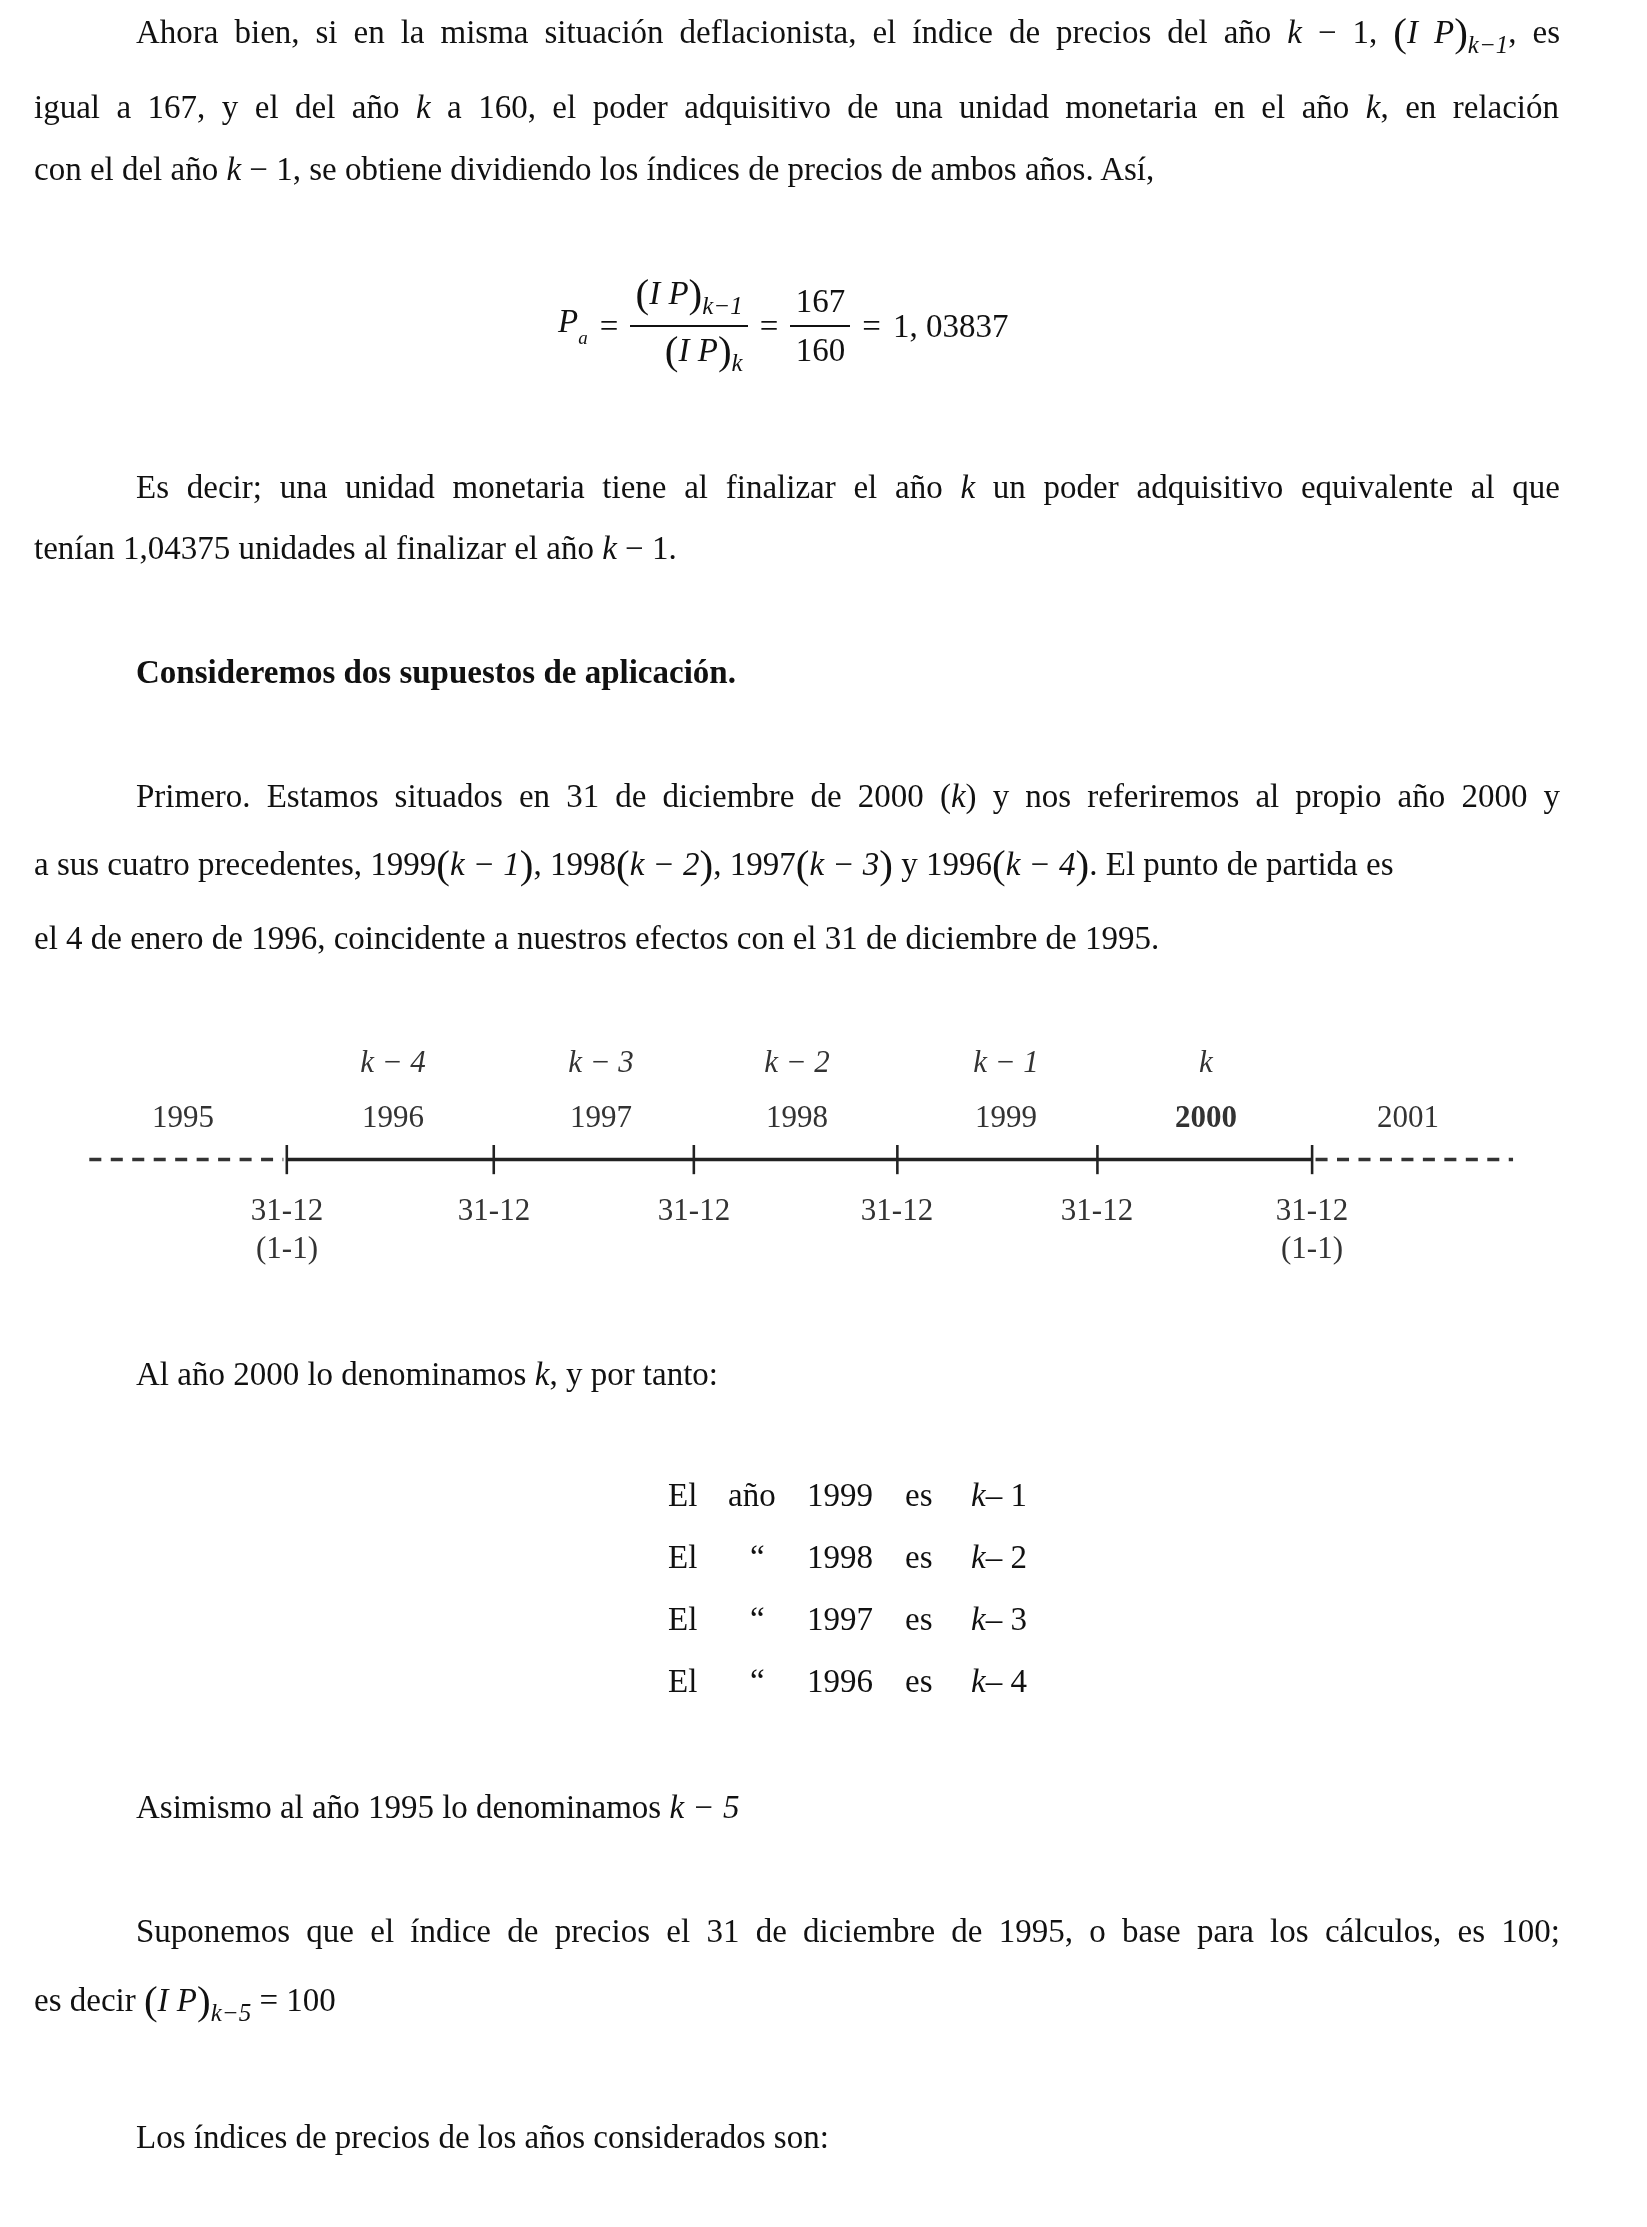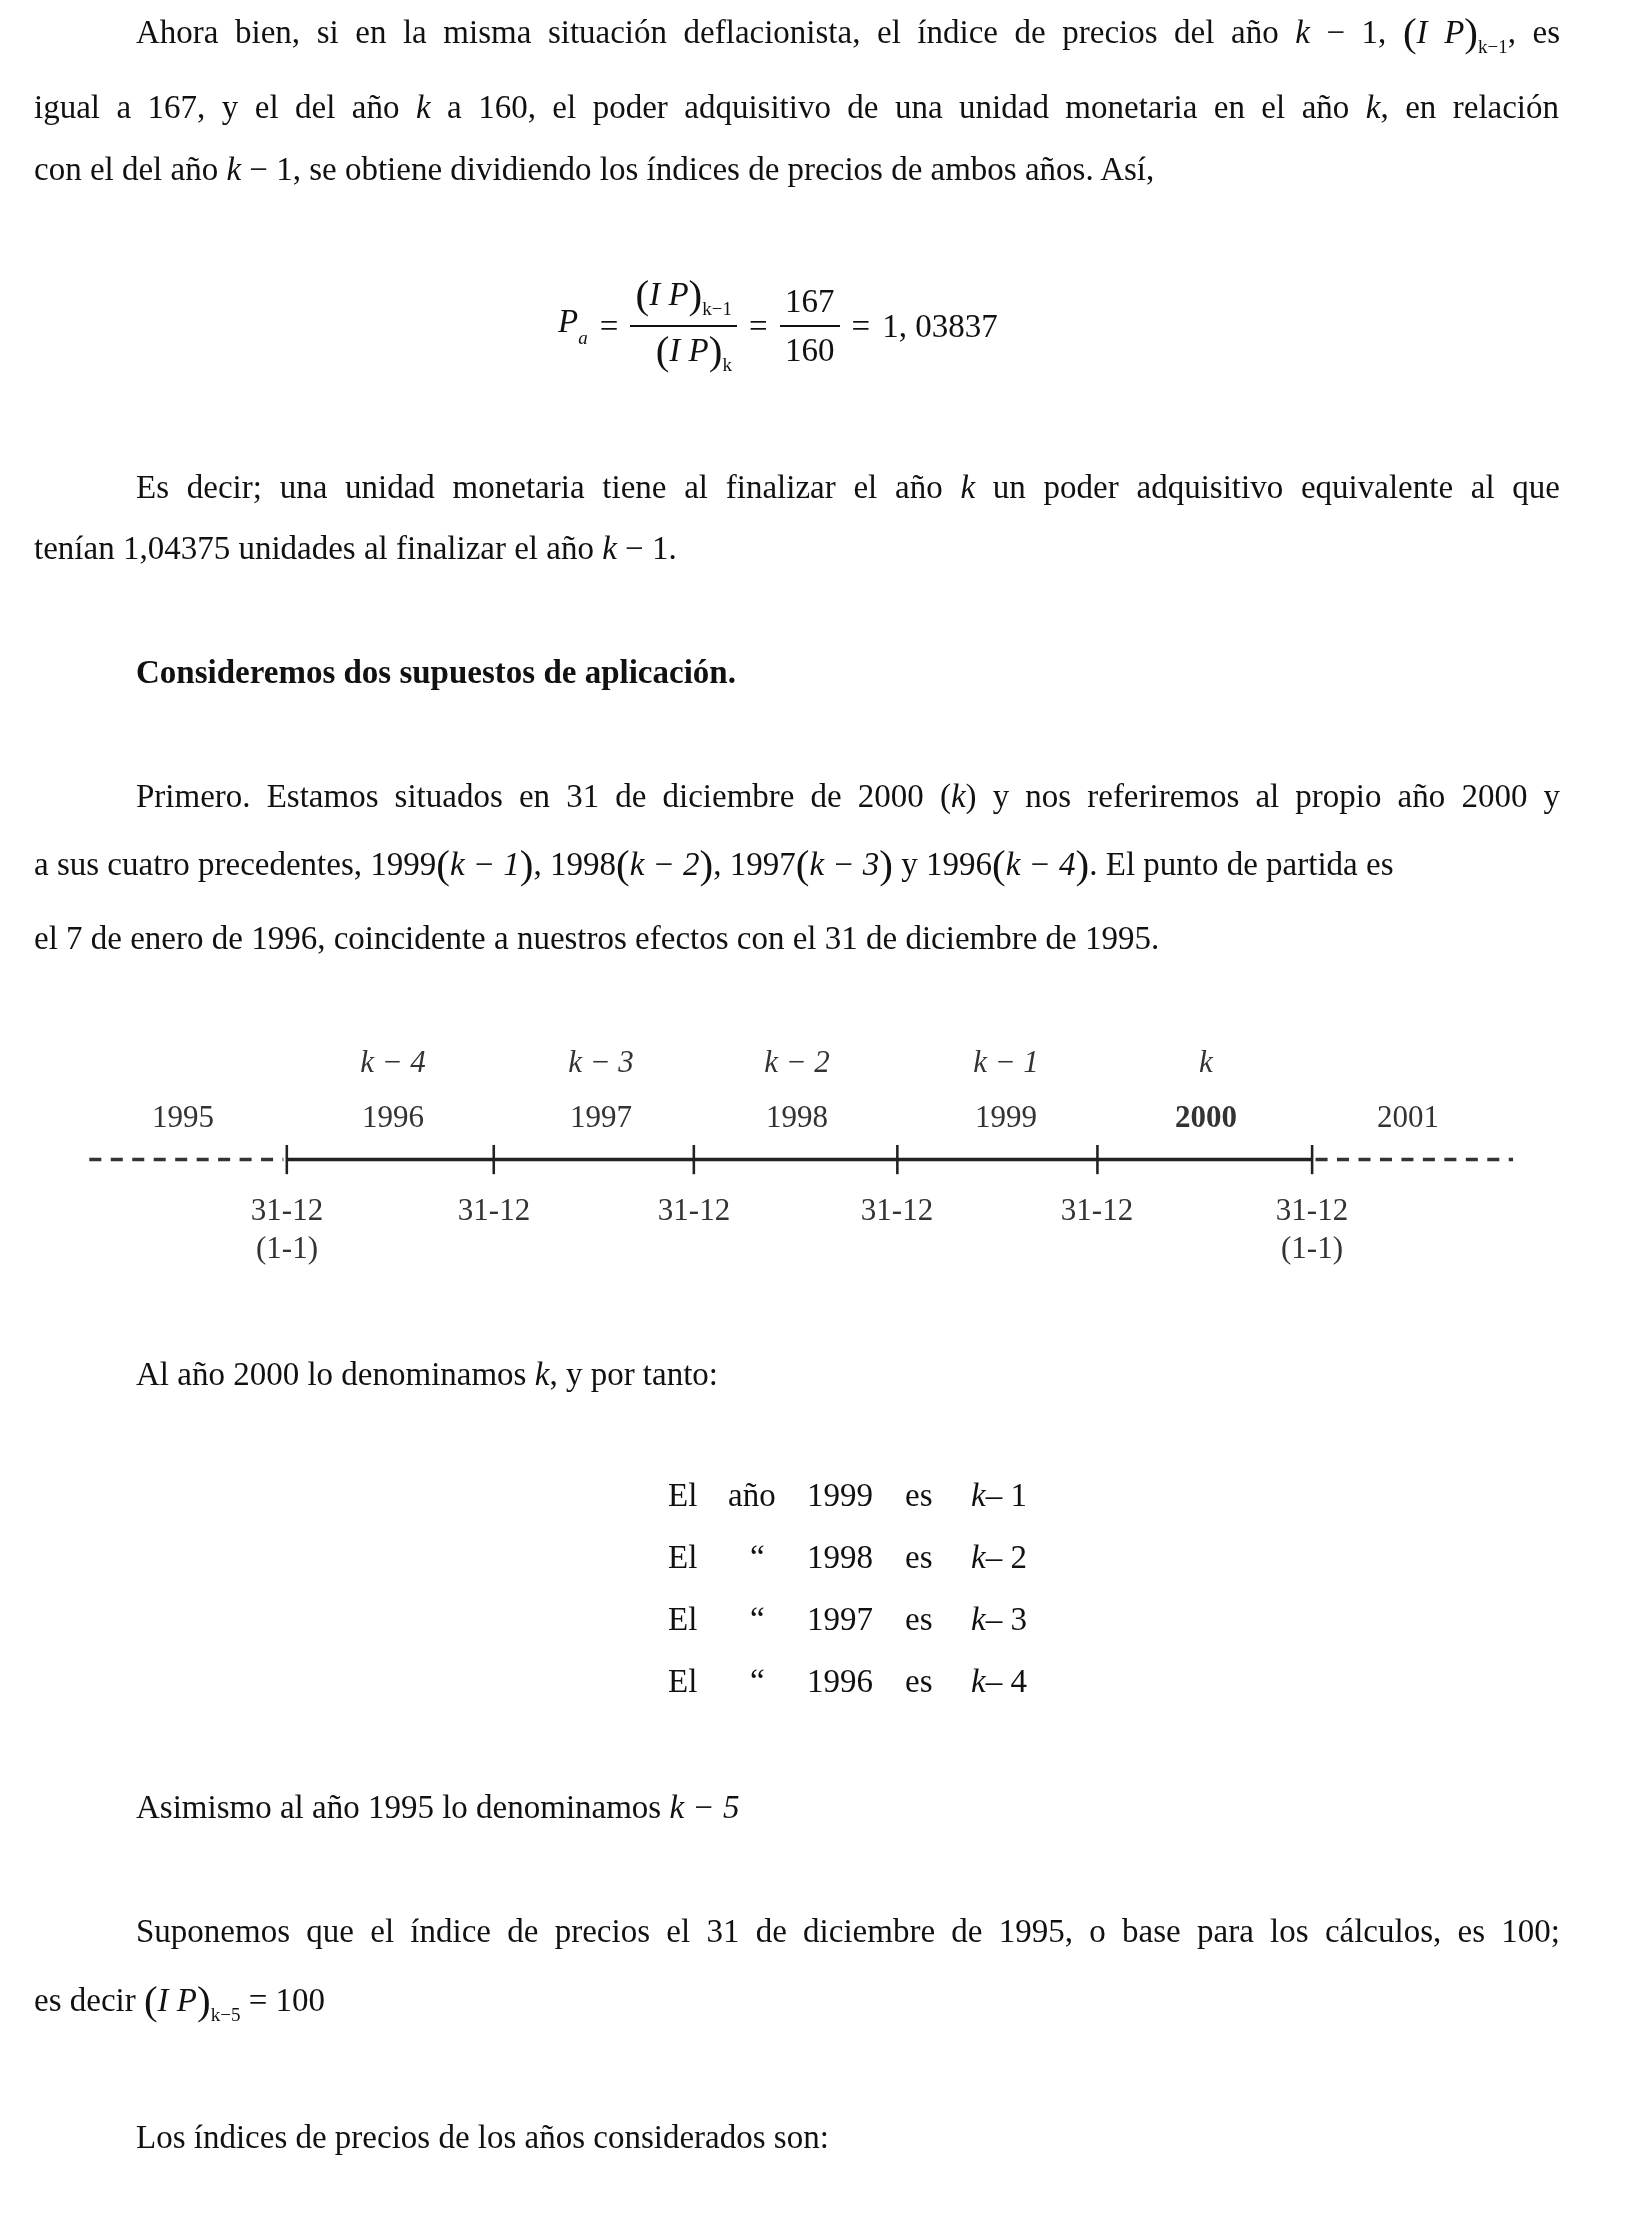--- a/index.html
+++ b/index.html
@@ -7,21 +7,21 @@
     width: 1647px; height: 2227px; position: relative; overflow: hidden;
     font-family: "Liberation Serif", "DejaVu Serif", serif;
     color: #111111; font-size: 33px;
   }
   .line { position: absolute; white-space: nowrap; line-height: 1; }
   .justify { left: 34px; width: 1525px; text-align: justify; text-align-last: justify; }
   .indent { left: 136px; }
   .left { left: 34px; }
   i.m { font-style: italic; }
   .paren { font-size: 41px; line-height: 0; vertical-align: -3.4px; }
-  sub.s { font-size: 19px; vertical-align: -10.3px; }
+  sub.s { font-size: 25px; font-style: italic; vertical-align: -10.3px; }
   sub.sa { font-size: 19px; font-style: italic; vertical-align: -12px; }
   
   .formula { position: absolute; left: 558px; top: 270px; height: 112px; display: flex; align-items: center; gap: 12px; font-size: 33px; }
   .frac { display: inline-flex; flex-direction: column; align-items: flex-end; }
   .frac .num { padding: 0 5.2px 5.2px 5.2px; border-bottom: 2.1px solid #111; }
   .frac .den { padding: 5.2px 5.2px 0 5.2px; }
   
   .tl { position: absolute; left: 0; top: 1022px; width: 1647px; height: 258px; }
   .tl svg { position: absolute; left: 0; top: 0; }
   .tl .lbl { position: absolute; transform: translateX(-50%); font-size: 31px; color: #333; white-space: nowrap; line-height: 1; }
@@ -78,21 +78,21 @@
 <div class="line indent" style="top:780px; width:1424px; text-align:justify; text-align-last:justify;">
   <span>Primero. Estamos situados en 31 de diciembre de 2000 (</span><i class="m">k</i><span>) y nos referiremos al propio año 2000 y</span>
 </div>
 <div class="line left" style="top:848px; width:1525px; display:flex; justify-content:flex-start; align-items:baseline;">
   <span>a sus cuatro precedentes, 1999</span>
   <span><span class="paren">(</span><i class="m">k − 1</i><span class="paren">)</span><span>, 1998</span></span>
   <span><span class="paren">(</span><i class="m">k − 2</i><span class="paren">)</span><span>, 1997</span></span>
   <span><span class="paren">(</span><i class="m">k − 3</i><span class="paren">)</span><span> y 1996</span></span>
   <span><span class="paren">(</span><i class="m">k − 4</i><span class="paren">)</span><span>. El punto de partida es</span></span>
 </div>
-<div class="line left" style="top:922px;">el 7 de enero de 1996, coincidente a nuestros efectos con el 31 de diciembre de 1995.</div>
+<div class="line left" style="top:922px;">el 4 de enero de 1996, coincidente a nuestros efectos con el 31 de diciembre de 1995.</div>
 
 <div class="tl">
   <svg width="1647" height="258" viewBox="0 0 1918 300">
     <line x1="104" y1="160" x2="330" y2="160" stroke="#333" stroke-width="4" stroke-dasharray="14,11"></line>
     <line x1="334" y1="160" x2="1528" y2="160" stroke="#222" stroke-width="4"></line>
     <line x1="1532" y1="160" x2="1762" y2="160" stroke="#333" stroke-width="4" stroke-dasharray="14,11"></line>
     <g id="tick-group">
         <line x1="334" x2="334" y1="143" y2="177" stroke="#222" stroke-width="3"></line>
         <line x1="575" x2="575" y1="143" y2="177" stroke="#222" stroke-width="3"></line>
         <line x1="808" x2="808" y1="143" y2="177" stroke="#222" stroke-width="3"></line>

